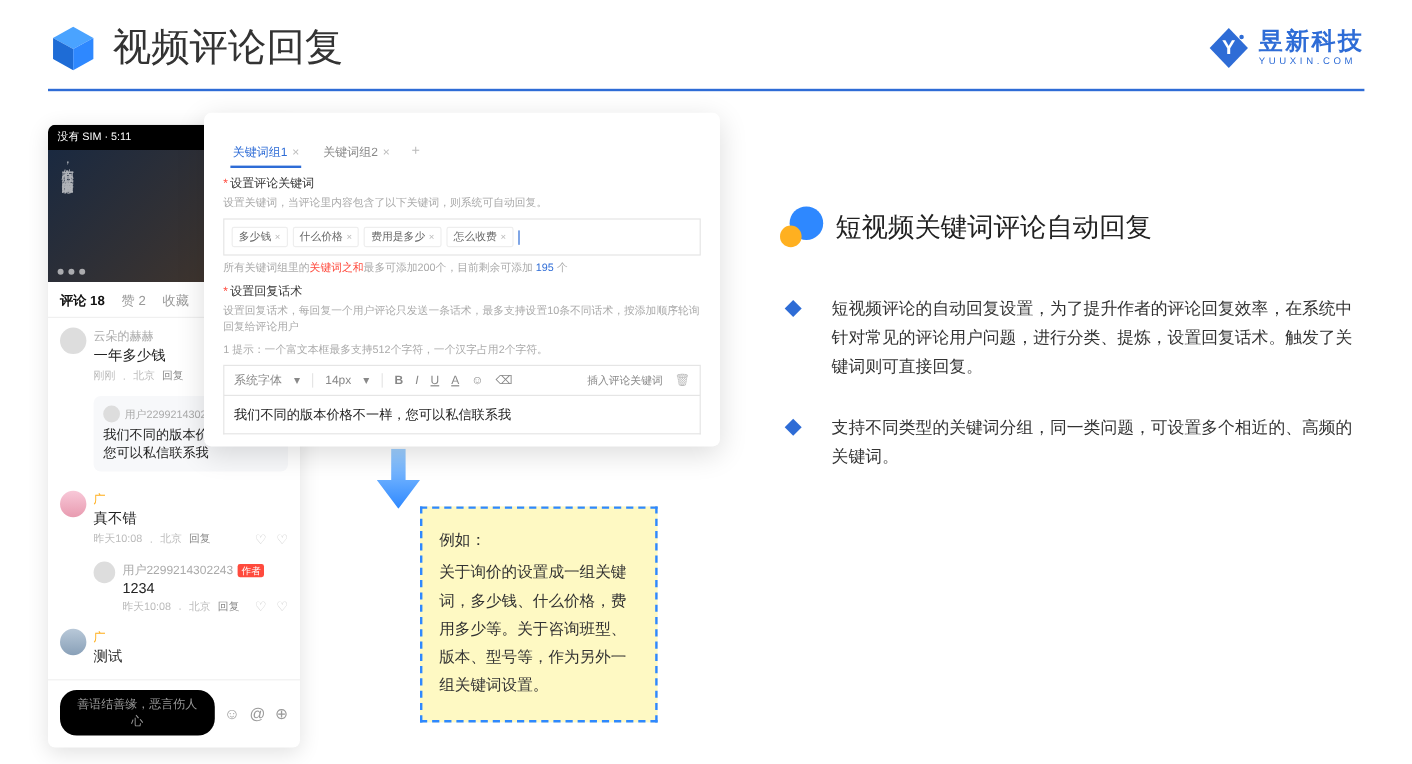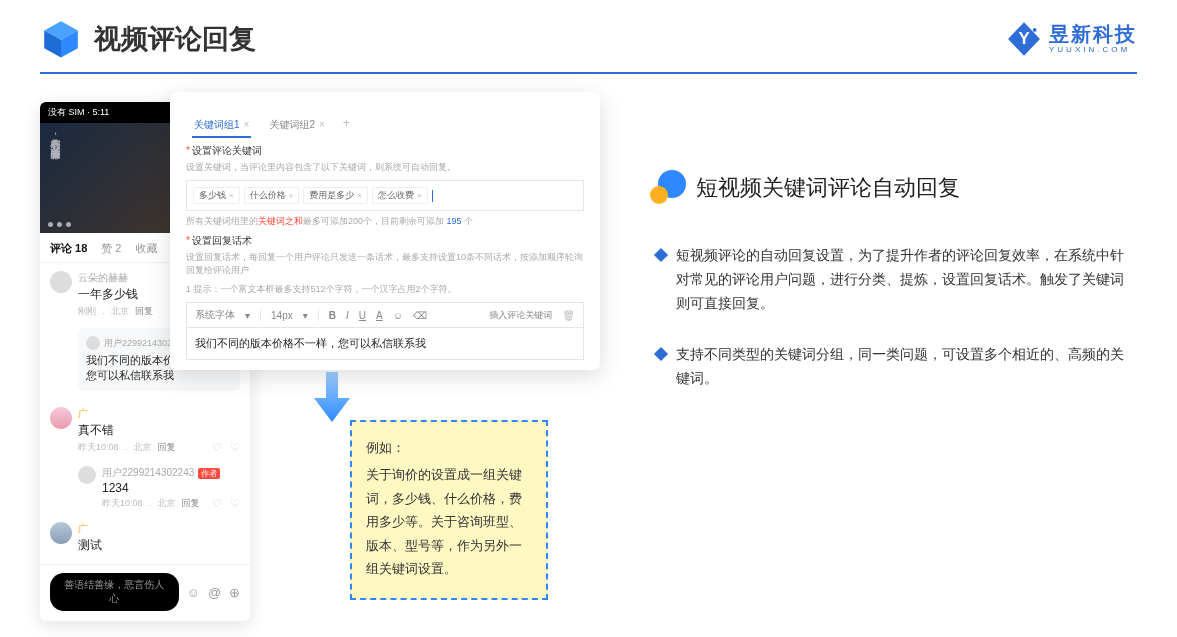--- a/index.html
+++ b/index.html
@@ -2,21 +2,21 @@
 <html><head>
 <meta charset="utf-8">
 <style>
 * { box-sizing: border-box; margin: 0; padding: 0; }
 body { font-family: "Microsoft YaHei", -apple-system, sans-serif; background: #fff; width: 1177px; height: 637px; position: relative; overflow: hidden; }
 
 
 .header { display: flex; align-items: center; padding: 18px 40px 12px; }
 .header-icon { width: 42px; height: 42px; margin-right: 12px; position: relative; }
 .header-icon svg { width: 100%; height: 100%; }
-.header-title { font-size: 27px; color: #333; font-weight: 700; }
+.header-title { font-size: 32px; color: #333; font-weight: 400; }
 .brand { margin-left: auto; display: flex; align-items: center; }
 .brand-logo { width: 38px; height: 38px; margin-right: 6px; }
 .brand-text { display: flex; flex-direction: column; line-height: 1; }
 .brand-cn { font-size: 20px; color: #2e6cd6; font-weight: 700; letter-spacing: 2px; }
 .brand-en { font-size: 8px; color: #2e6cd6; letter-spacing: 3px; margin-top: 2px; }
 .hr { height: 2px; background: #2e6cd6; margin: 0 40px; }
 
 
 .content { display: flex; padding: 18px 40px 0; }
 .left-col { width: 540px; position: relative; }
@@ -92,21 +92,21 @@
 .example-box { position: absolute; top: 328px; left: 310px; width: 198px; border: 2px dashed #2e88ff; padding: 14px 14px 18px; font-size: 13px; color: #333; line-height: 1.8; background: #fef9c3; }
 .example-box .ex-head { margin-bottom: 4px; }
 
 
 .rc-title { display: flex; align-items: center; gap: 10px; margin-bottom: 38px; }
 .rc-dot { width: 36px; height: 36px; position: relative; }
 .rc-dot::before { content: ""; position: absolute; right: 0; top: 0; width: 28px; height: 28px; border-radius: 50%; background: #2e88ff; }
 .rc-dot::after { content: ""; position: absolute; left: 0; bottom: 2px; width: 18px; height: 18px; border-radius: 50%; background: #ffb020; }
 .rc-title-text { font-size: 22px; color: #222; font-weight: 500; }
 .rc-bullets { padding-left: 6px; }
-.rc-b { display: flex; gap: 10px; margin-bottom: 28px; }
+.rc-b { display: flex; gap: 27px; margin-bottom: 28px; }
 .rc-diamond { width: 10px; height: 10px; background: #2e6cd6; transform: rotate(45deg); flex-shrink: 0; margin-top: 6px; }
 .rc-btxt { font-size: 14px; color: #333; line-height: 1.7; }
 </style>
 </head>
 <body>
 
 <div class="header">
   <span class="header-icon">
     <svg viewBox="0 0 100 100">
         <polygon points="50,8 90,30 50,52 10,30" fill="#4aa3ff"></polygon>

